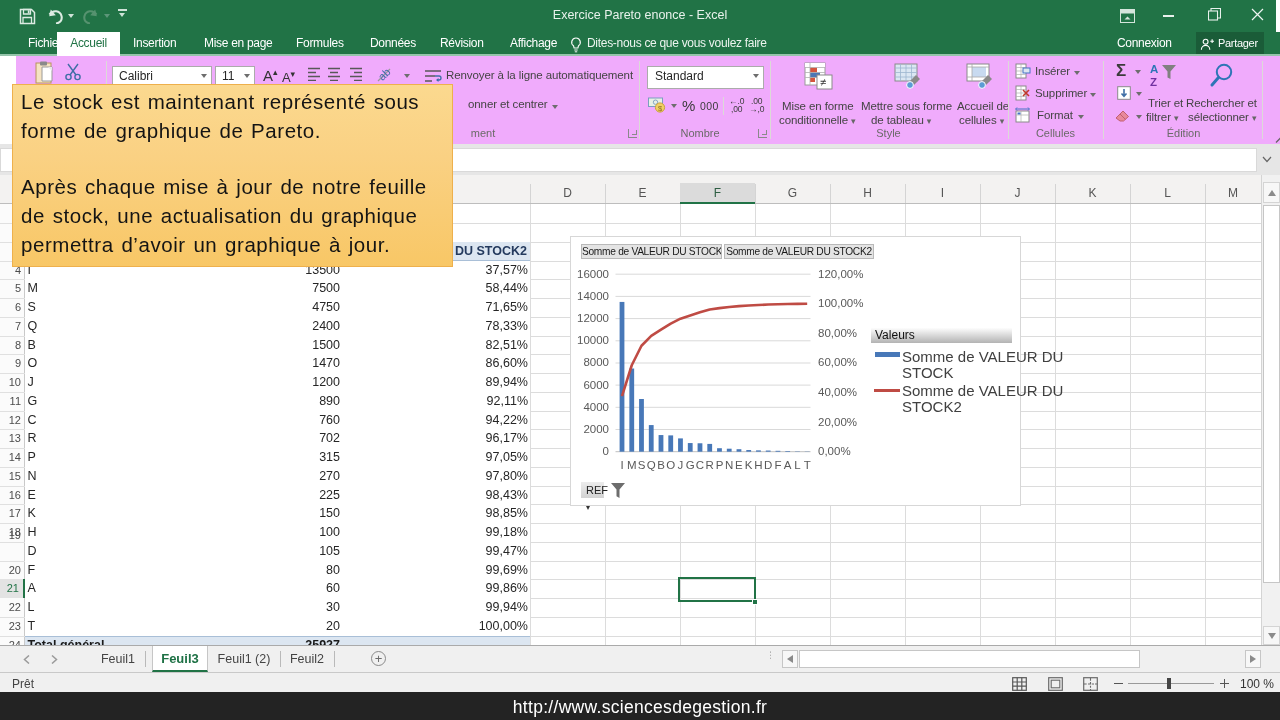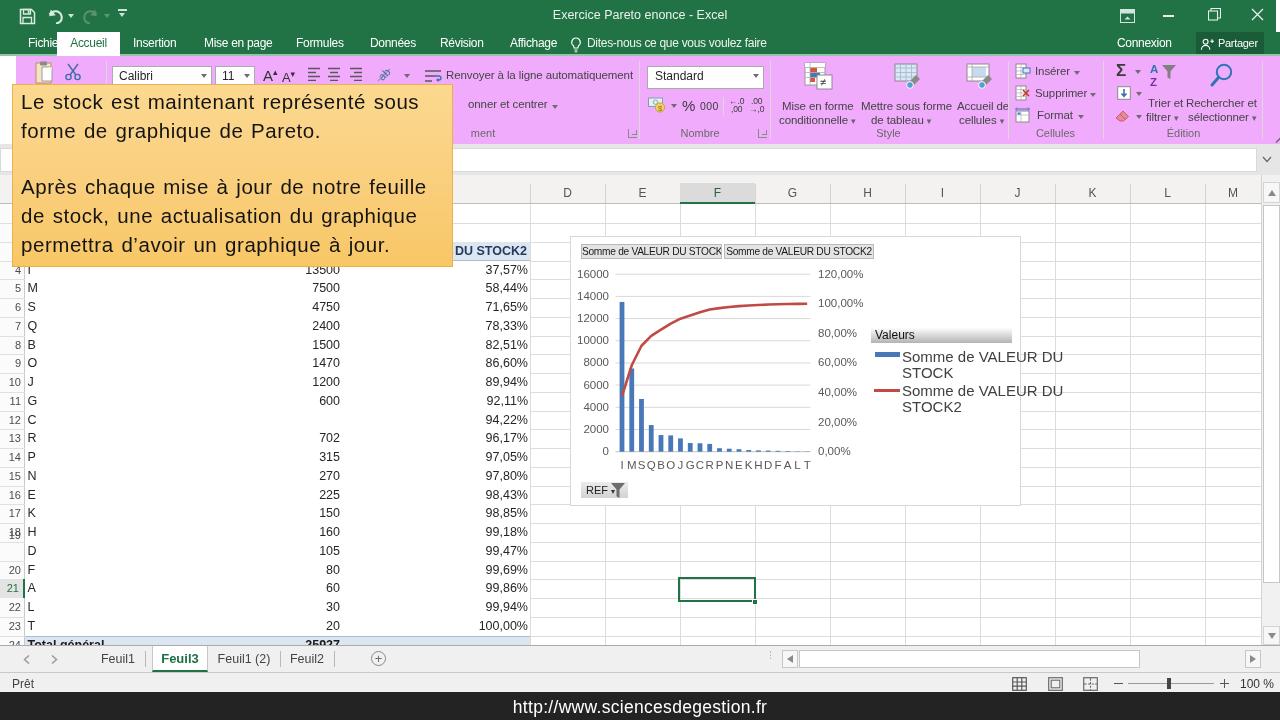--- a/index.html
+++ b/index.html
@@ -43,21 +43,21 @@
 .dv{position:absolute;left:0;width:315px;text-align:right}
 .dp{position:absolute;left:0;width:503px;text-align:right}
 
 #selcell{position:absolute;left:678px;top:373.4px;width:78px;height:25px;border:2px solid #217346}
 #selhandle{position:absolute;left:752px;top:394.5px;width:6px;height:6px;background:#217346;border:1px solid #fff}
 
 #chart{position:absolute;left:570px;top:236px;width:451px;height:270px;background:#fff;border:1px solid #d7d7d7}
 .pvbtn{position:absolute;top:7px;height:15px;background:#e4e4e4;border:1px solid #b9b9b9;font-size:10.2px;letter-spacing:-0.3px;color:#1a1a1a;line-height:13.5px;text-align:center;white-space:nowrap;overflow:hidden}
 #legvalbar{position:absolute;left:300px;top:91px;width:141px;height:15px;background:linear-gradient(#fdfdfd,#b3b3b3);font-size:12px;color:#111;line-height:15px;padding-left:4px}
 .legtxt{position:absolute;font-size:15px;color:#404040;line-height:16px;white-space:nowrap}
-#refbtn{position:absolute;left:10px;top:245px;width:47px;height:16px;background:linear-gradient(#ececec,#d2d2d2);font-size:11px;color:#222;line-height:16px;padding-left:5px}
+#refbtn{position:absolute;left:10px;top:245px;width:23px;height:16px;background:linear-gradient(#ececec,#d2d2d2);font-size:11px;color:#222;line-height:16px;padding-left:5px}
 
 #vscroll{position:absolute;left:1261px;top:175px;width:19px;height:470px;background:#f1f1f1;border-left:1px solid #d4d4d4}
 
 #sheetbar{position:absolute;left:0;top:645px;width:1280px;height:27px;background:#f0f0f0;border-top:1px solid #aaa}
 .stab{position:absolute;top:0;height:26px;line-height:26px;font-size:12.5px;color:#444;text-align:center}
 #stab-active{background:#fff;color:#1e7145;font-weight:bold;font-size:13px;border-bottom:2px solid #217346;border-left:1px solid #c6c6c6;border-right:1px solid #c6c6c6}
 .stsep{position:absolute;top:5px;width:1px;height:16px;background:#b9b9b9}
 
 #statusbar{position:absolute;left:0;top:672px;width:1280px;height:20px;background:#f0f0f0;border-top:1px solid #c9c9c9}
 
@@ -379,25 +379,26 @@
       <span class="dv">1470</span>
       <span class="dp">86,60%</span>
     </div>
 <div class="drow" style="top:169.1px">
       <span class="dl">J</span>
       <span class="dv">1200</span>
       <span class="dp">89,94%</span>
     </div>
 <div class="drow" style="top:187.9px">
       <span class="dl">G</span>
-      <span class="dv">600</span>
+      <span class="dv">890</span>
       <span class="dp">92,11%</span>
     </div>
 <div class="drow" style="top:206.6px">
       <span class="dl">C</span>
+      <span class="dv">760</span>
       <span class="dp">94,22%</span>
     </div>
 <div class="drow" style="top:225.4px">
       <span class="dl">R</span>
       <span class="dv">702</span>
       <span class="dp">96,17%</span>
     </div>
 <div class="drow" style="top:244.1px">
       <span class="dl">P</span>
       <span class="dv">315</span>
@@ -413,21 +414,21 @@
       <span class="dv">225</span>
       <span class="dp">98,43%</span>
     </div>
 <div class="drow" style="top:300.4px">
       <span class="dl">K</span>
       <span class="dv">150</span>
       <span class="dp">98,85%</span>
     </div>
 <div class="drow" style="top:319.1px">
       <span class="dl">H</span>
-      <span class="dv">160</span>
+      <span class="dv">100</span>
       <span class="dp">99,18%</span>
     </div>
 <div class="drow" style="top:337.9px">
       <span class="dl">D</span>
       <span class="dv">105</span>
       <span class="dp">99,47%</span>
     </div>
 <div class="drow" style="top:356.6px">
       <span class="dl">F</span>
       <span class="dv">80</span>

